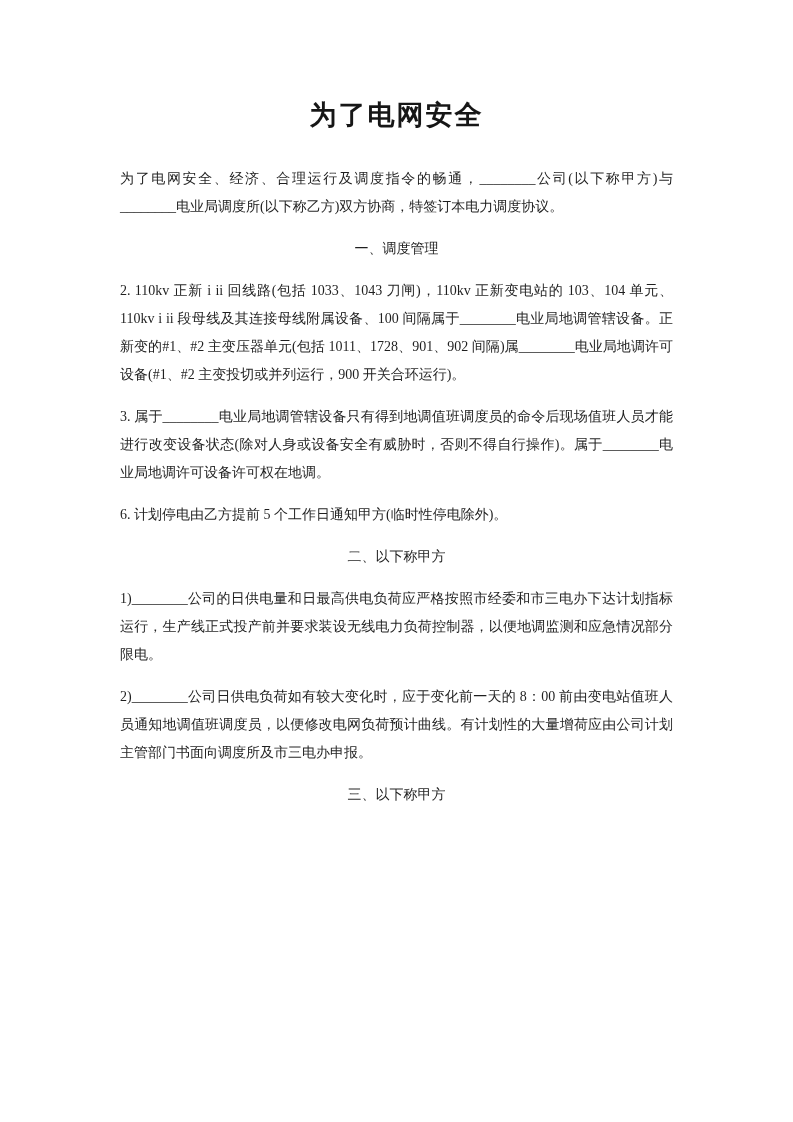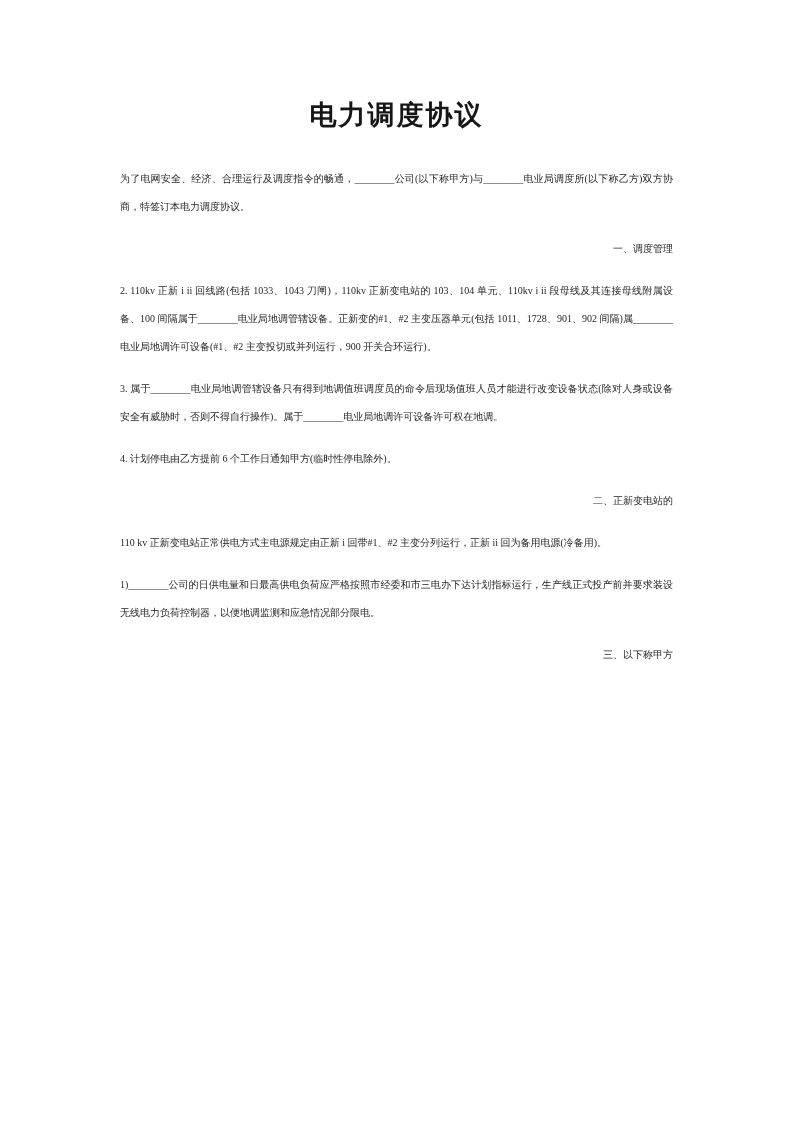--- a/index.html
+++ b/index.html
@@ -23,54 +23,54 @@
     line-height: 36px;
     text-align: center;
     font-size: 27px;
     font-weight: bold;
     letter-spacing: 2px;
     color: #161616;
   }
   .doc-body {
     margin: 32px 120px 0 120px;
     width: 553px;
-    font-size: 10px;
+    font-size: 14px;
     line-height: 28px;
     text-align: justify;
     color: #1f1f1f;
   }
   .doc-body p {
     margin: 0 0 14px 0;
   }
   .doc-body p.heading {
-    text-align: right;
+    text-align: center;
   }
 </style>
 </head>
 <body>
 
 <div class="page">
-  <h1 class="doc-title">电力调度协议</h1>
+  <h1 class="doc-title">为了电网安全</h1>
 
   <div class="doc-body">
 
     <p>为了电网安全、经济、合理运行及调度指令的畅通，________公司(以下称甲方)与________电业局调度所(以下称乙方)双方协商，特签订本电力调度协议。</p>
 
     <p class="heading">一、调度管理</p>
 
 
     <p>2. 110kv 正新 i ii 回线路(包括 1033、1043 刀闸)，110kv 正新变电站的 103、104 单元、110kv i ii 段母线及其连接母线附属设备、100 间隔属于________电业局地调管辖设备。正新变的#1、#2 主变压器单元(包括 1011、1728、901、902 间隔)属________电业局地调许可设备(#1、#2 主变投切或并列运行，900 开关合环运行)。</p>
 
     <p>3. 属于________电业局地调管辖设备只有得到地调值班调度员的命令后现场值班人员才能进行改变设备状态(除对人身或设备安全有威胁时，否则不得自行操作)。属于________电业局地调许可设备许可权在地调。</p>
 
-    <p>4. 计划停电由乙方提前 6 个工作日通知甲方(临时性停电除外)。</p>
+    <p>6. 计划停电由乙方提前 5 个工作日通知甲方(临时性停电除外)。</p>
 
-    <p class="heading">二、正新变电站的</p>
+    <p class="heading">二、以下称甲方</p>
 
-    <p>110 kv 正新变电站正常供电方式主电源规定由正新 i 回带#1、#2 主变分列运行，正新 ii 回为备用电源(冷备用)。</p>
 
     <p>1)________公司的日供电量和日最高供电负荷应严格按照市经委和市三电办下达计划指标运行，生产线正式投产前并要求装设无线电力负荷控制器，以便地调监测和应急情况部分限电。</p>
 
+    <p>2)________公司日供电负荷如有较大变化时，应于变化前一天的 8：00 前由变电站值班人员通知地调值班调度员，以便修改电网负荷预计曲线。有计划性的大量增荷应由公司计划主管部门书面向调度所及市三电办申报。</p>
 
     <p class="heading">三、以下称甲方</p>
 
   </div>
 </div>
 
 </body></html>

